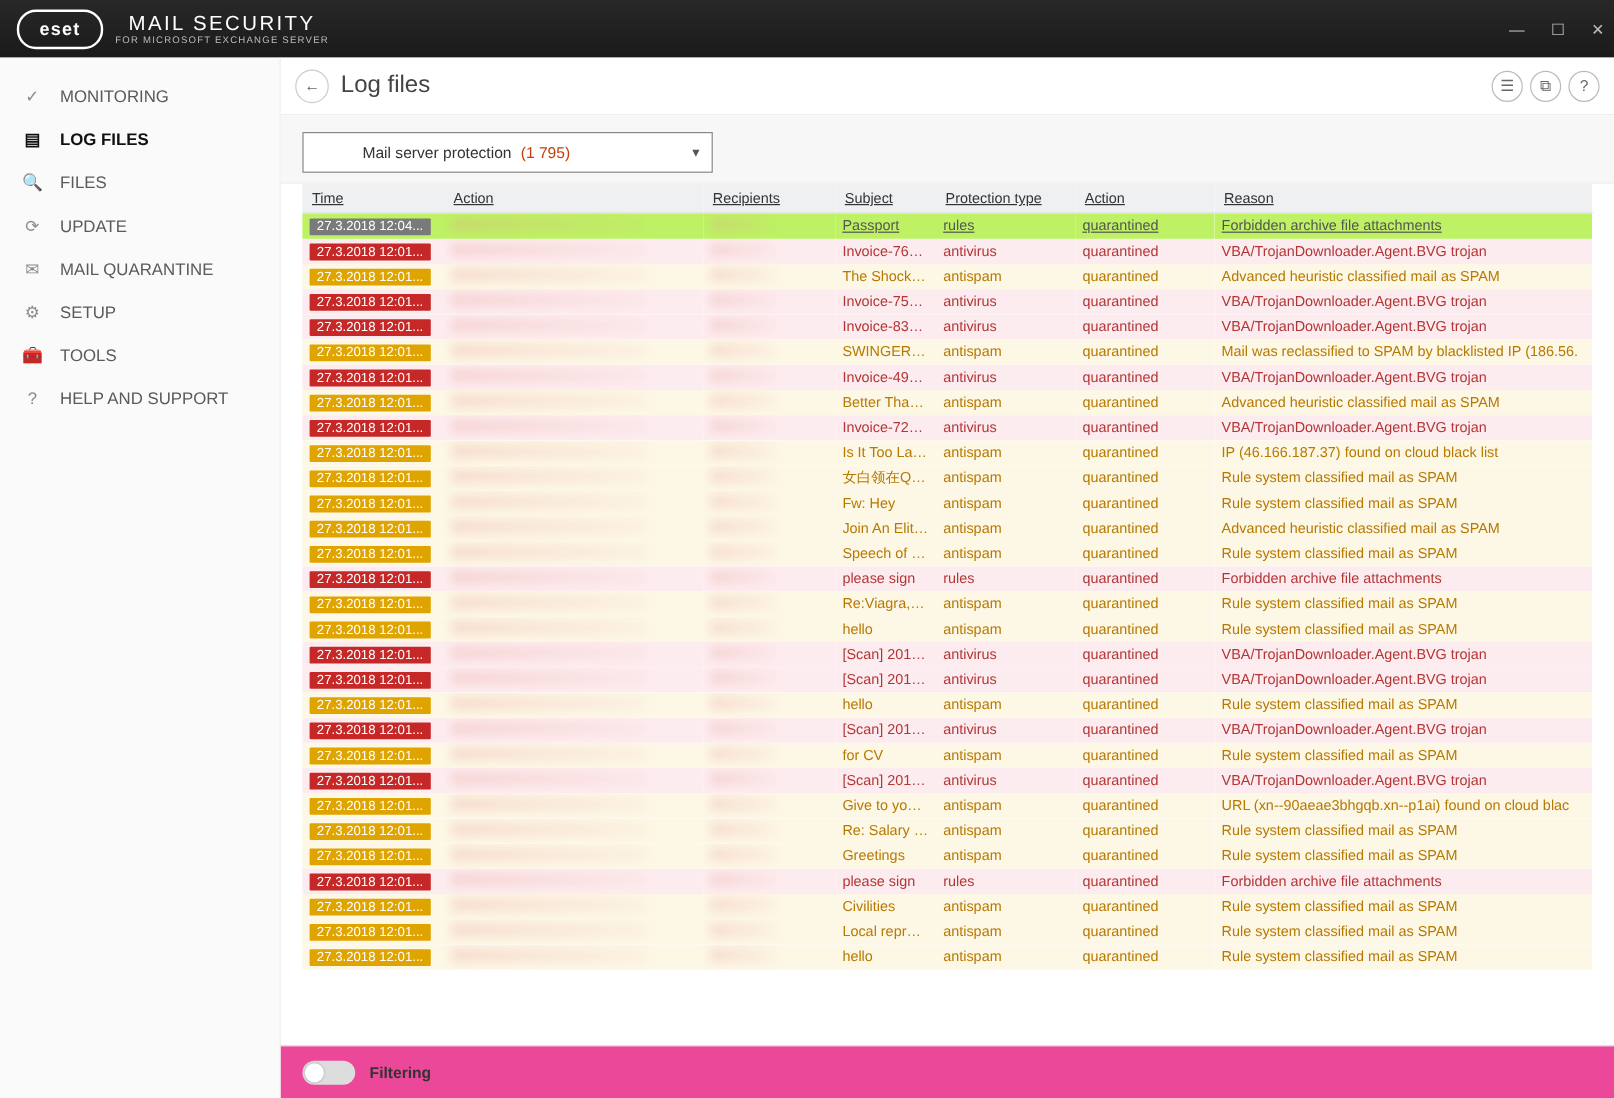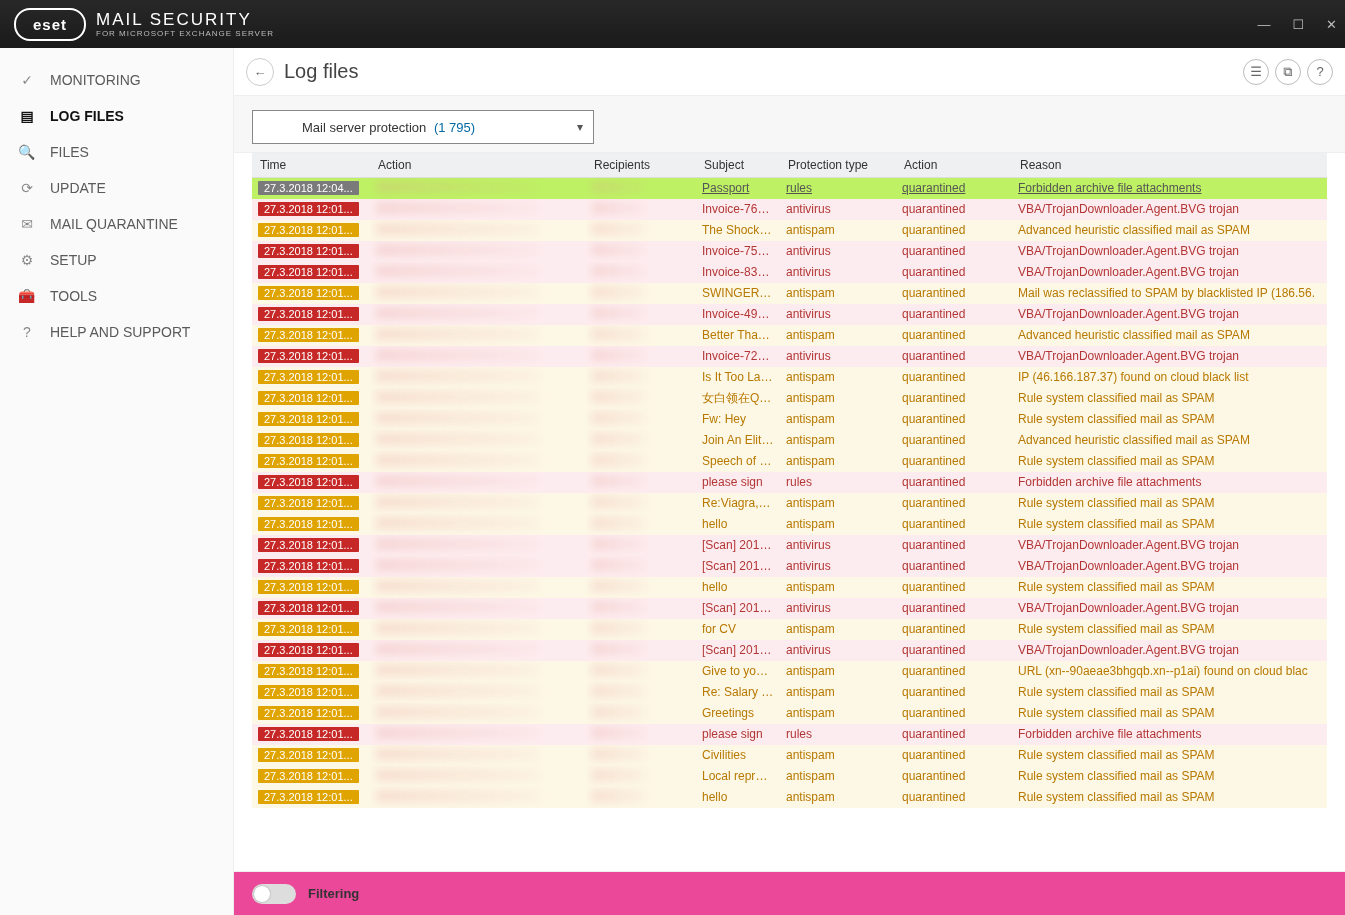--- a/index.html
+++ b/index.html
@@ -1,46 +1,46 @@
 <!DOCTYPE html>
 <html><head>
 <meta charset="utf-8">
 <style>
   * { box-sizing: border-box; margin: 0; padding: 0; }
   html, body { height: 100%; font-family: "Segoe UI", Arial, sans-serif; font-size: 13px; color: #333; background: #fff; overflow: hidden; }
   .titlebar { height: 48px; background: linear-gradient(#282828,#1a1a1a); display: flex; align-items: center; padding: 0 8px 0 14px; color: #fff; }
   .eset-logo { display: flex; align-items: center; gap: 10px; }
   .eset-badge { width: 72px; height: 33px; border: 2px solid #fff; border-radius: 16px; display:flex; align-items:center; justify-content:center; font-weight:700; letter-spacing:1px; font-size:15px; }
   .eset-title { display:flex; flex-direction:column; line-height:1; }
-  .eset-title .t1 { font-size:17px; font-weight:300; letter-spacing:2px; }
+  .eset-title .t1 { font-size:17px; font-weight:300; letter-spacing:2px;text-align:center; }
   .eset-title .t2 { font-size:8px; letter-spacing:1px; color:#bbb; margin-top:2px;}
   .win-controls { margin-left:auto; display:flex; gap:22px; color:#bbb; font-size:13px; }
   .win-controls span { cursor:pointer; }
   .app { display:flex; height: calc(100% - 48px); }
   .sidebar { width: 234px; background:#fafafa; border-right:1px solid #eee; display:flex; flex-direction:column; }
   .nav { padding-top:14px; }
   .nav-item { display:flex; align-items:center; gap:14px; padding:10px 18px; font-size:14px; color:#5a5a5a; cursor:pointer; }
   .nav-item .nicon { width:18px; text-align:center; color:#8a8a8a; }
   .nav-item.active { color:#111; font-weight:700; }
   .nav-item.active .nicon { color:#111; }
   .sidebar-footer { margin-top:auto; padding:18px 18px 24px; font-size:10px; letter-spacing:1px; color:#9a9a9a; }
   .main { flex:1; display:flex; flex-direction:column; background:#fff; min-width:0;}
   .topbar { height:48px; display:flex; align-items:center; padding:0 12px; border-bottom:1px solid #eee; gap:10px; }
   .back-btn { width:28px; height:28px; border:1px solid #ccc; border-radius:50%; display:flex; align-items:center; justify-content:center; cursor:pointer; color:#666;}
   .page-title { font-size:20px; color:#444; }
   .topbar-right { margin-left:auto; display:flex; gap:6px; }
   .circle-btn { width:26px; height:26px; border:1px solid #bbb; border-radius:50%; display:flex; align-items:center; justify-content:center; color:#666; font-size:13px; cursor:pointer;}
   .filterbar { padding:14px 18px 8px; background:#f7f7f7; border-bottom:1px solid #eee;}
   .dropdown { width:342px; height:34px; border:1px solid #888; background:#fff; display:flex; align-items:center; padding:0 10px; cursor:pointer; justify-content:space-between;}
   .dropdown .lbl { color:#333;margin-left:39px; }
-  .dropdown .cnt { color:#0369a1; margin-left:4px;}
+  .dropdown .cnt { color:#c2410c; margin-left:4px;}
   .dropdown .chev { color:#555; font-size:12px;}
   .table-wrap { flex:1; overflow:auto; padding:0 18px 0 18px; position:relative;}
   table { border-collapse:collapse; width:100%; table-layout:fixed;}
-  thead th { position:sticky; top:0; background:#eef0f2; font-weight:400; text-align:left; padding:5px 8px; font-size:12px; color:#333; border-bottom:1px solid #ddd; z-index:2;}
+  thead th { position:sticky; top:0; background:#eef0f2; font-weight:400; text-align:left; padding:5px 8px; font-size:12px; color:#333; border-bottom:1px solid #ddd; z-index:2;text-decoration:underline;}
   tbody td { padding:2px 6px; font-size:12px; white-space:nowrap; overflow:hidden; text-overflow:ellipsis; vertical-align:middle; height:21px;}
   .col-time{width:118px;} .col-sender{width:216px;} .col-recip{width:110px;} .col-subject{width:84px;} .col-prot{width:116px;} .col-action{width:116px;} .col-reason{}
   .time-pill { background:#e0a400; color:#fff; padding:1px 6px; font-size:11px; display:inline-block; min-width:92px; text-align:left; border-radius:1px;}
   tr.row-red .time-pill, tr.sev-red .time-pill { background:#c62828; }
   tr.row-sel .time-pill { background:#7a7a7a; }
   tr.row-red td { background:#fdecef; }
   tr.row-yel td { background:#fdf7e6; }
   tr.row-sel td { background:#bef264;text-decoration:underline; }
   tr.row-yel td.subj, tr.row-yel td.prot, tr.row-yel td.act, tr.row-yel td.reason { color:#b77900; }
   tr.row-red td.subj, tr.row-red td.prot, tr.row-red td.act, tr.row-red td.reason { color:#b33636; }

